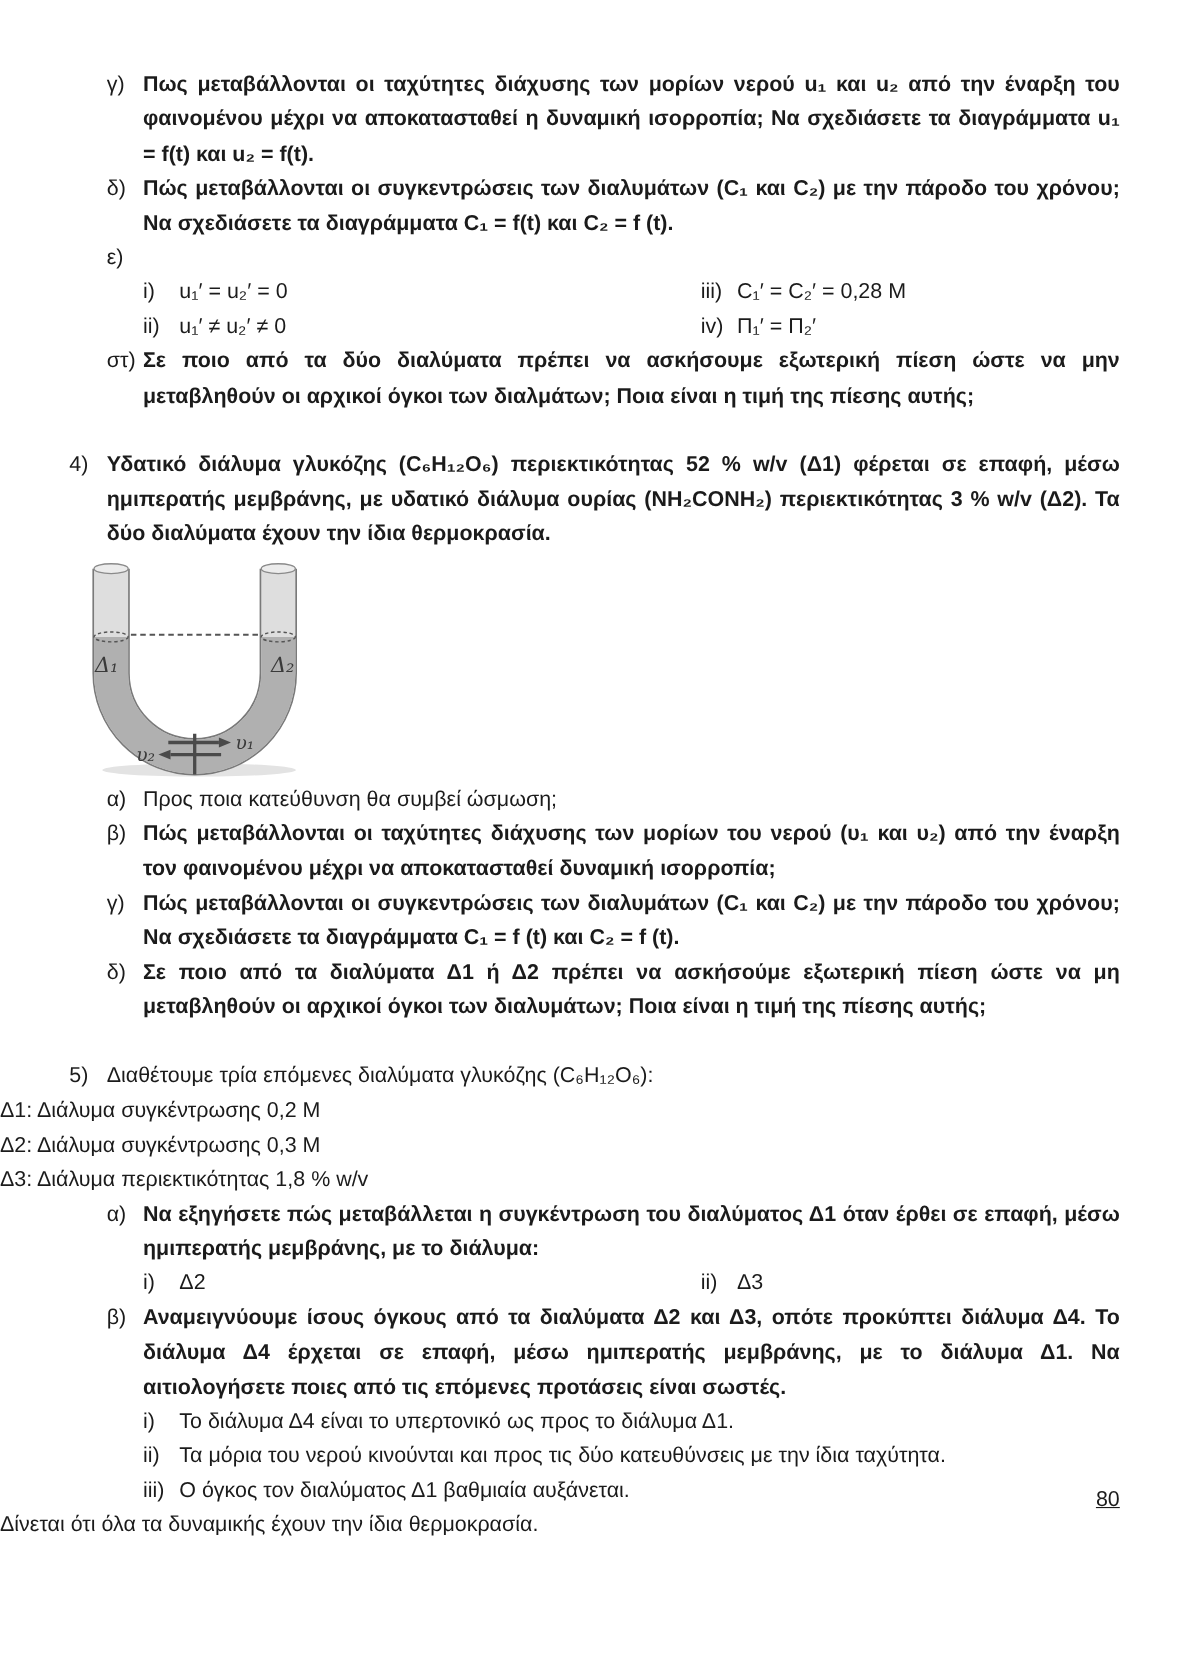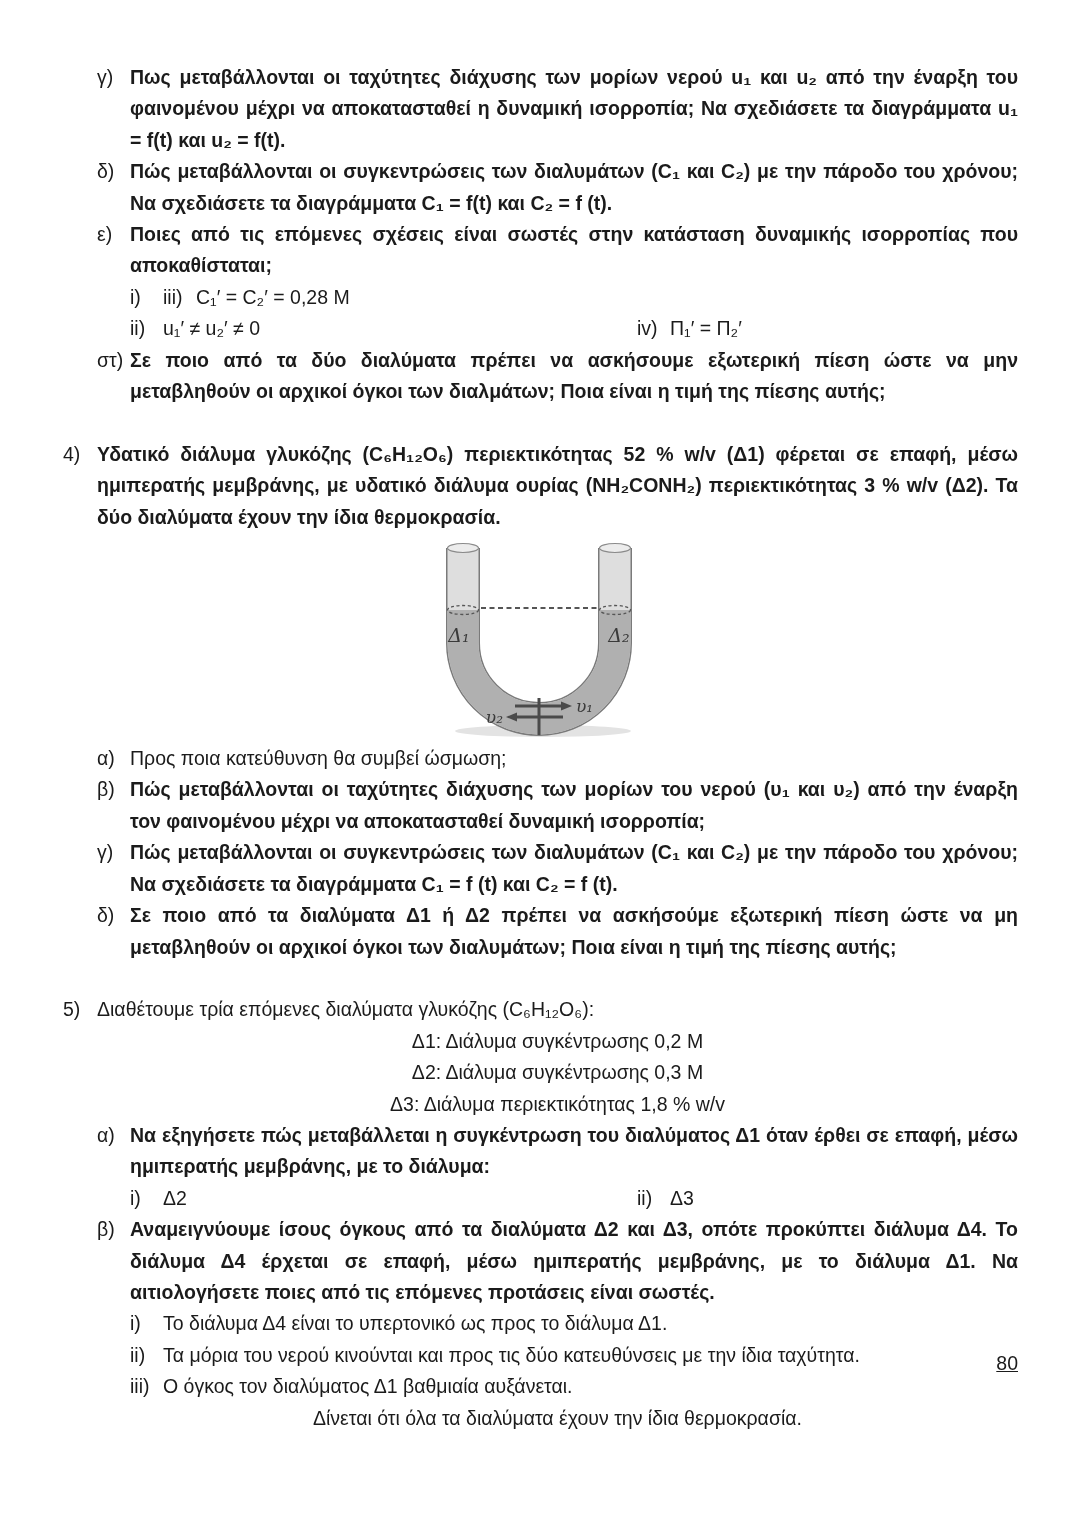--- a/index.html
+++ b/index.html
@@ -14,52 +14,52 @@
     padding:62px 62px 0 0;
   }
   .row{display:flex;}
   .lvl1{padding-left:63px;}
   .lvl2{padding-left:97px;}
   .lvl3{padding-left:130px;}
   .row .lbl{flex:0 0 33px;}
   .lvl1 .lbl{flex:0 0 34px;}
   .row .txt{flex:1;min-width:0;}
   .just{text-align:justify;font-weight:bold;}
-  .plain{padding-left:97px;text-align:center;}
+  .plain{}
   .optrow{display:flex;padding-left:130px;}
   .optrow .lbl{flex:0 0 33px;}
   .optrow .v1{flex:0 0 474px;}
   .optrow .lbl2{flex:0 0 33px;}
   .optrow .v2{flex:1;}
   .spacer{height:31.4px;}
-  .diagram{height:210px;display:flex;align-items:center;justify-content:center;padding-left:44px;}
+  .diagram{height:210px;display:flex;align-items:center;padding-left:44px;}
   .diagram svg{position:relative;left:15px;display:block;}
   .pagenum{position:absolute;top:1348px;right:62px;text-decoration:underline;}
   .dlabel{font-family:"DejaVu Serif","Liberation Serif",serif;font-style:italic;}
 </style>
 </head>
 <body>
 
 <div class="page">
 
   <section>
     <div class="row lvl2">
       <span class="lbl">γ)</span>
       <div class="txt just">Πως μεταβάλλονται οι ταχύτητες διάχυσης των μορίων νερού u₁ και u₂ από την έναρξη του φαινομένου μέχρι να αποκατασταθεί η δυναμική ισορροπία; Να σχεδιάσετε τα διαγράμματα u₁ = f(t) και u₂ = f(t).</div>
     </div>
     <div class="row lvl2">
       <span class="lbl">δ)</span>
       <div class="txt just">Πώς μεταβάλλονται οι συγκεντρώσεις των διαλυμάτων (C₁ και C₂) με την πάροδο του χρόνου; Να σχεδιάσετε τα διαγράμματα C₁ = f(t) και C₂ = f (t).</div>
     </div>
     <div class="row lvl2">
       <span class="lbl">ε)</span>
-      <div class="txt just">Ποιες από τις επόμενες σχέσεις είναι σωστές στην κατάσταση δυναμικής ισορροπίας που αποκαθίσταται;</div>
     </div>
     <div class="optrow">
       <span class="lbl">i)</span>
+      <span class="v1">u₁′ = u₂′ = 0</span>
       <span class="lbl2">iii)</span>
       <span class="v2">C₁′ = C₂′ = 0,28 M</span>
     </div>
     <div class="optrow">
       <span class="lbl">ii)</span>
       <span class="v1">u₁′ ≠ u₂′ ≠ 0</span>
       <span class="lbl2">iv)</span>
       <span class="v2">Π₁′ = Π₂′</span>
     </div>
     <div class="row lvl2">
@@ -158,17 +158,17 @@
       <div class="txt">Το διάλυμα Δ4 είναι το υπερτονικό ως προς το διάλυμα Δ1.</div>
     </div>
     <div class="row lvl3">
       <span class="lbl">ii)</span>
       <div class="txt">Τα μόρια του νερού κινούνται και προς τις δύο κατευθύνσεις με την ίδια ταχύτητα.</div>
     </div>
     <div class="row lvl3">
       <span class="lbl">iii)</span>
       <div class="txt">Ο όγκος τον διαλύματος Δ1 βαθμιαία αυξάνεται.</div>
     </div>
-    <div class="plain">Δίνεται ότι όλα τα διαλύματα έχουν την ίδια θερμοκρασία.</div>
+    <div class="plain">Δίνεται ότι όλα τα δυναμικής έχουν την ίδια θερμοκρασία.</div>
   </section>
 
   <div class="pagenum">80</div>
 </div>
 
 </body></html>

